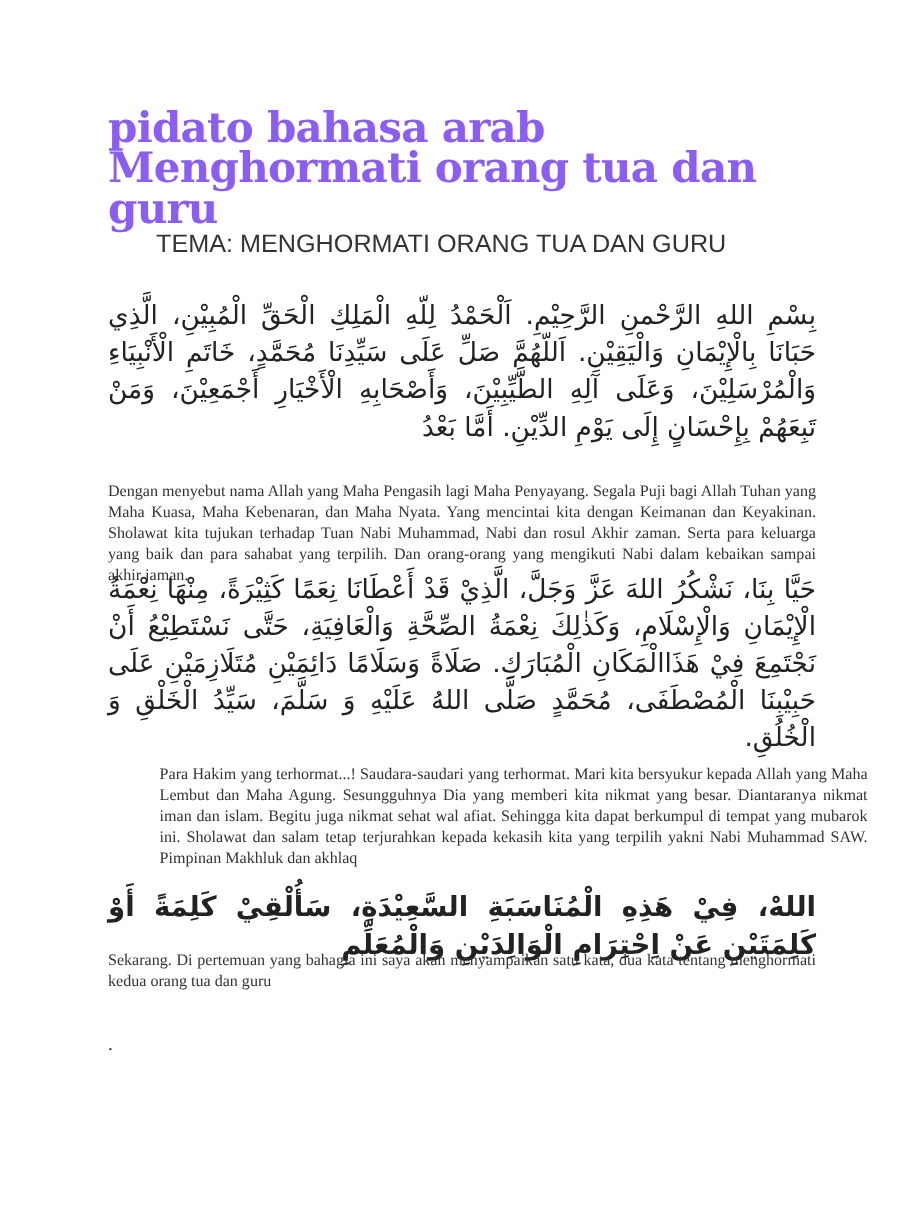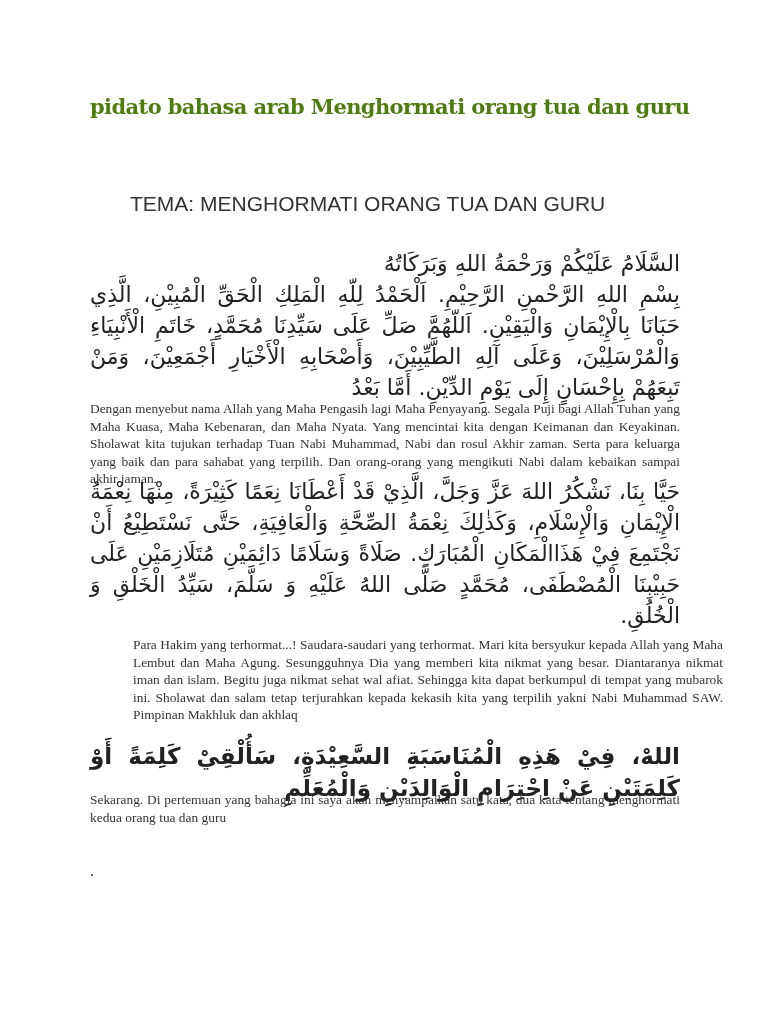--- a/index.html
+++ b/index.html
@@ -6,21 +6,21 @@
     body {
       width: 768px; height: 1024px; overflow: hidden;
       background: #ffffff; color: #2a2a2a;
       font-family: "Liberation Serif", serif;
       position: relative;
     }
     .page { position: absolute; left: 90px; top: 0; width: 588px; }
     .title {
       position: absolute; top: 90px; left: 0; width: 600px;
       font-family: "DejaVu Serif", serif; font-weight: bold;
-      font-size: 21px; line-height: 34px; color: #4d7c0f;
+      font-size: 35px; line-height: 34px; color: #8b5cf6;
       letter-spacing: -0.6px; margin: 0;
     }
     .tema {
       position: absolute; top: 192px; left: 40px; width: 560px;
       font-family: Liberation Sans, sans-serif; font-size: 21px;
       color: #333; letter-spacing: 0px; margin: 0;
     }
     .arabic {
       direction: rtl; text-align: justify; text-align-last: right;
       font-family: "DejaVu Sans", sans-serif; color: #222;
@@ -41,21 +41,20 @@
     .dot { position: absolute; top: 862px; left: 0; font-size: 16px; color: #333; }
   </style>
 </head>
 <body>
 
 <div class="page">
   <h1 class="title">pidato bahasa arab  Menghormati orang tua dan guru</h1>
   <p class="tema">TEMA: MENGHORMATI ORANG TUA DAN GURU</p>
 
   <div class="arabic ar1">
-    <div>السَّلَامُ عَلَيْكُمْ وَرَحْمَةُ اللهِ وَبَرَكَاتُهُ</div>
     <div>بِسْمِ اللهِ الرَّحْمنِ الرَّحِيْمِ. اَلْحَمْدُ لِلّهِ الْمَلِكِ الْحَقِّ الْمُبِيْنِ، الَّذِي حَبَانَا بِالْإِيْمَانِ وَالْيَقِيْنِ. اَللّهُمَّ صَلِّ عَلَى سَيِّدِنَا مُحَمَّدٍ، خَاتَمِ الْأَنْبِيَاءِ وَالْمُرْسَلِيْنَ، وَعَلَى آلِهِ الطَّيِّبِيْنَ، وَأَصْحَابِهِ الْأَخْيَارِ أَجْمَعِيْنَ، وَمَنْ تَبِعَهُمْ بِإِحْسَانٍ إِلَى يَوْمِ الدِّيْنِ. أَمَّا بَعْدُ</div>
   </div>
   <p class="latin lt1">Dengan menyebut nama Allah yang Maha Pengasih lagi Maha Penyayang. Segala Puji bagi Allah Tuhan yang Maha Kuasa, Maha Kebenaran, dan Maha Nyata. Yang mencintai kita dengan Keimanan dan Keyakinan. Sholawat kita tujukan terhadap Tuan Nabi Muhammad, Nabi dan rosul Akhir zaman. Serta para keluarga yang baik dan para sahabat yang terpilih. Dan orang-orang yang mengikuti Nabi dalam kebaikan sampai akhir jaman.</p>
 
   <div class="arabic ar2">
     <div>حَيَّا بِنَا، نَشْكُرُ اللهَ عَزَّ وَجَلَّ، الَّذِيْ قَدْ أَعْطَانَا نِعَمًا كَثِيْرَةً، مِنْهَا نِعْمَةُ الْإِيْمَانِ وَالْإِسْلَامِ، وَكَذٰلِكَ نِعْمَةُ الصِّحَّةِ وَالْعَافِيَةِ، حَتَّى نَسْتَطِيْعُ أَنْ نَجْتَمِعَ فِيْ هَذَاالْمَكَانِ الْمُبَارَكِ. صَلَاةً وَسَلَامًا دَائِمَيْنِ مُتَلَازِمَيْنِ عَلَى حَبِيْبِنَا الْمُصْطَفَى، مُحَمَّدٍ صَلَّى اللهُ عَلَيْهِ وَ سَلَّمَ، سَيِّدُ الْخَلْقِ وَ الْخُلُقِ.</div>
   </div>
   <p class="latin lt2">Para Hakim yang terhormat...! Saudara-saudari yang terhormat. Mari kita bersyukur kepada Allah yang Maha Lembut dan Maha Agung. Sesungguhnya Dia yang memberi kita nikmat yang besar. Diantaranya nikmat iman dan islam. Begitu juga nikmat sehat wal afiat. Sehingga kita dapat berkumpul di tempat yang mubarok ini. Sholawat dan salam tetap terjurahkan kepada kekasih kita yang terpilih yakni Nabi Muhammad SAW. Pimpinan Makhluk dan akhlaq</p>
 
   <div class="arabic ar3">اللهْ، فِيْ هَذِهِ الْمُنَاسَبَةِ السَّعِيْدَةِ، سَأُلْقِيْ كَلِمَةً أَوْ كَلِمَتَيْنِ عَنْ اِحْتِرَامِ الْوَالِدَيْنِ وَالْمُعَلِّمِ</div>

